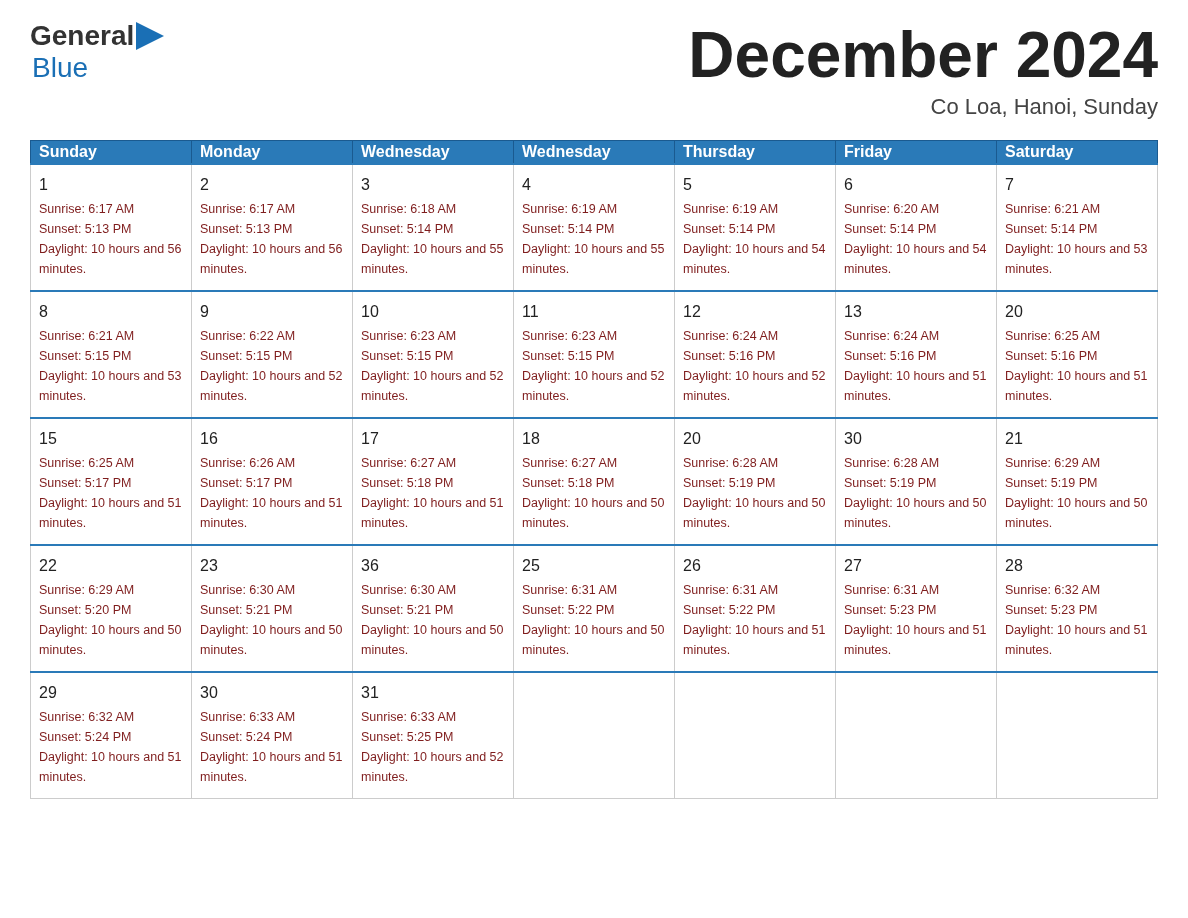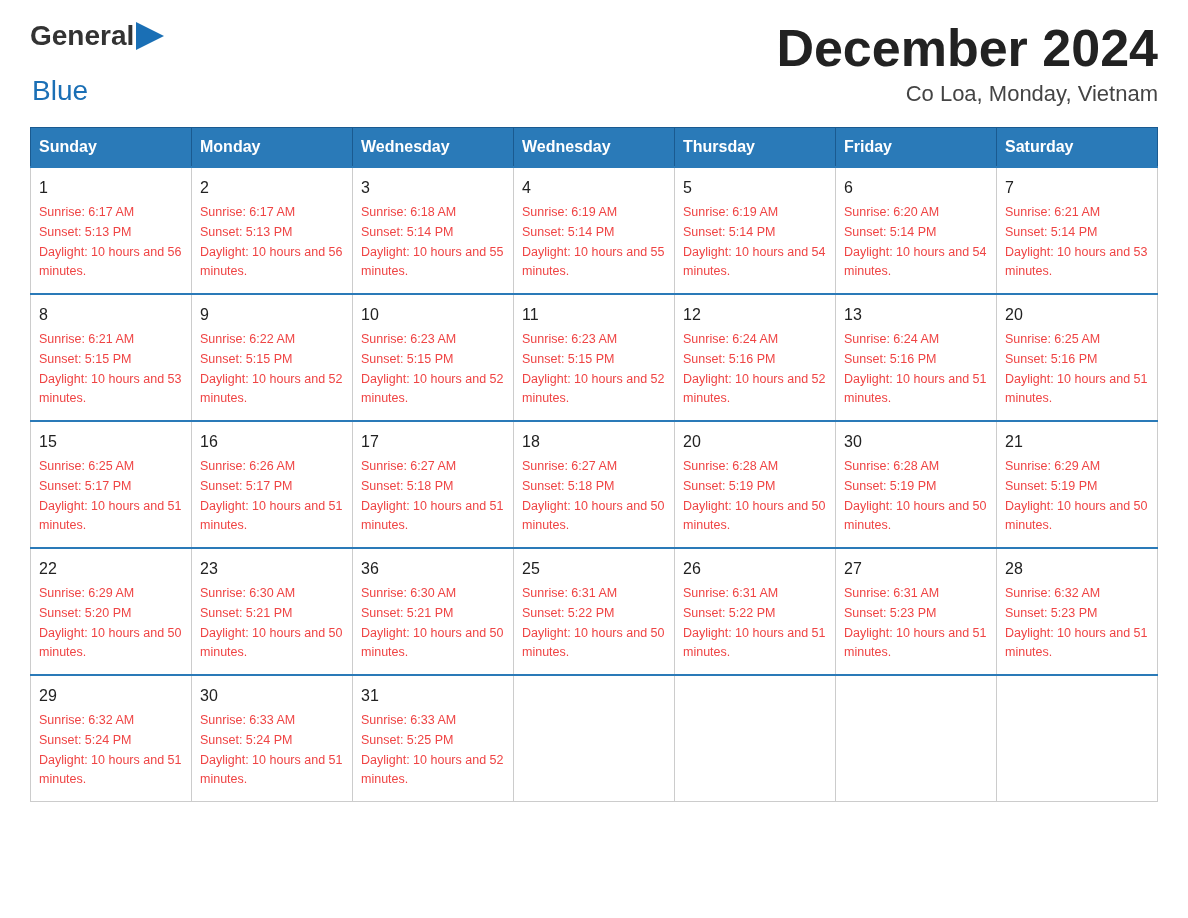--- a/index.html
+++ b/index.html
@@ -27,78 +27,77 @@
       color: #333;
     }
     .logo-icon {
       width: 28px;
       height: 28px;
       margin-left: 2px;
     }
     .logo-stack {
       display: flex;
       flex-direction: column;
-      gap: 23px;
     }
     .logo-line1 {
       display: flex;
       align-items: center;
     }
     .logo-line2 {
       color: #1a6fb5;
       font-size: 28px;
       font-weight: normal;
       margin-left: 2px;
     }
     .title-area {
       text-align: right;
     }
     .calendar-title {
-      font-size: 52px;
+      font-size: 64px;
       font-weight: bold;
       color: #222;
       line-height: 1.1;
     }
     .calendar-subtitle {
       font-size: 22px;
       color: #444;
       margin-top: 4px;
     }
     table {
       width: 100%;
       border-collapse: collapse;
       table-layout: fixed;
     }
     thead tr th {
       background-color: #2a7ab8;
       color: #fff;
       font-size: 16px;
       font-weight: bold;
-      padding: 10px 8px;
+      padding: 2px 8px;
       text-align: left;
       border: 1px solid #1a5a90;
     }
     tbody tr td {
       vertical-align: top;
       padding: 8px 8px 12px 8px;
       border: 1px solid #ccc;
       font-size: 13px;
       color: #222;
       height: 110px;
       line-height: 1.5;
     }
     tbody tr td .day-num {
       font-size: 16px;
       font-weight: normal;
       display: block;
       margin-bottom: 2px;
     }
     tbody tr td .day-info {
       font-size: 12.5px;
-      color: #ef4444;
+      color: #7f1d1d;
     }
     tbody tr:first-child td {
       border-top: 2px solid #2a7ab8;
     }
     tbody tr td:empty {
       background: #fff;
     }
     .blue-top {
       border-top: 2px solid #2a7ab8 !important;
     }
@@ -113,21 +112,21 @@
         <span class="logo-text-general">General</span>
         <svg class="logo-icon" viewBox="0 0 28 28">
           <polygon points="0,0 28,14 0,28" fill="#1a6fb5"></polygon>
         </svg>
       </div>
       <div class="logo-line2">Blue</div>
     </div>
   </div>
   <div class="title-area">
     <div class="calendar-title">December 2024</div>
-    <div class="calendar-subtitle">Co Loa, Monday, Vietnam</div>
+    <div class="calendar-subtitle">Co Loa, Hanoi, Sunday</div>
   </div>
 </div>
 
 <table>
   <thead>
     <tr>
     <th>Sunday</th>
         <th>Monday</th>
         <th>Wednesday</th>
         <th>Wednesday</th>

